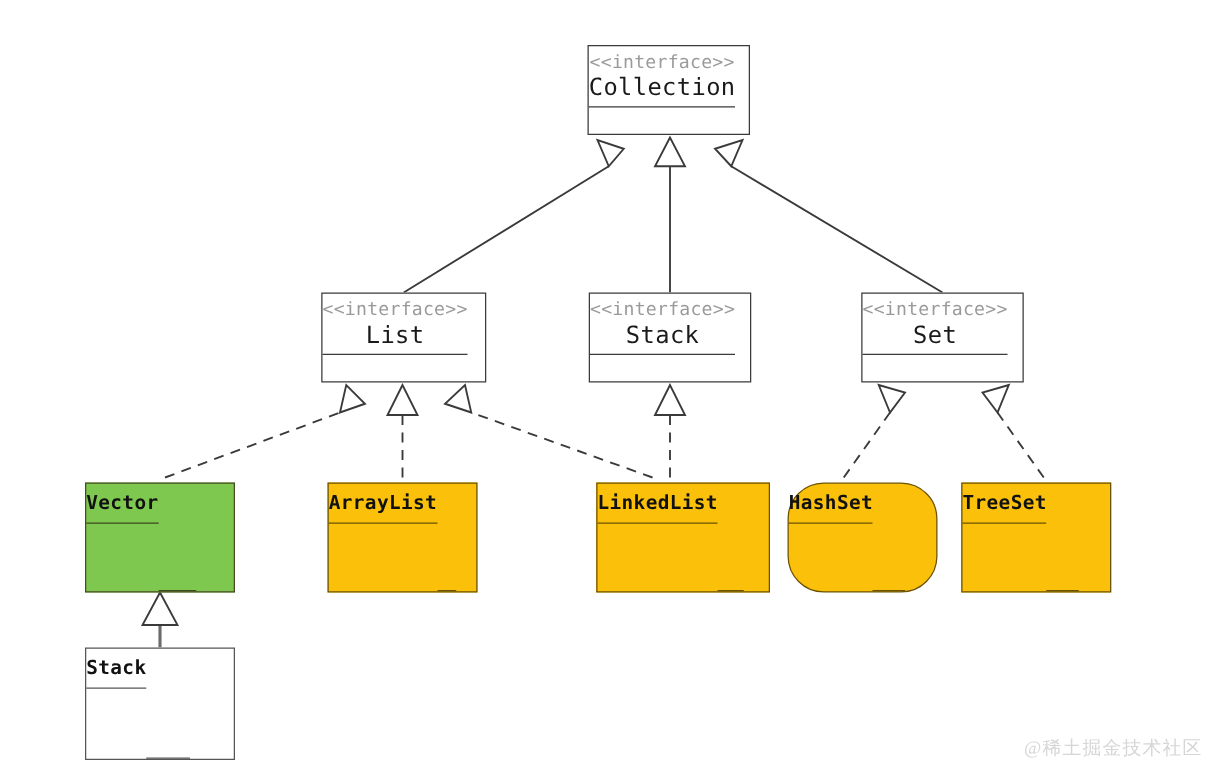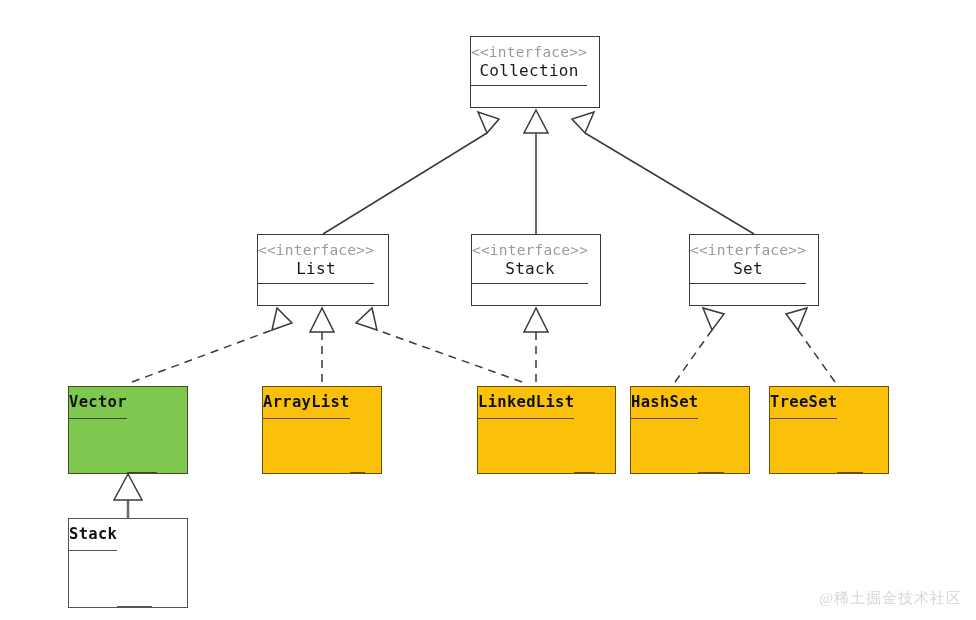--- a/index.html
+++ b/index.html
@@ -65,21 +65,21 @@
   .nodename {
     font-size: 15.5px;
     color: #111111;
     font-weight: 700;
     line-height: 1.2;
     letter-spacing: 0.3px;
   }
   .node.iface .nodename {
     font-weight: 400;
     color: #1a1a1a;
-    font-size: 16px;
+    font-size: 19px;
   }
   .node.green {
     background: #7ec850;
     border-color: #4a4a20;
   }
   .node.green .compartment { border-bottom-color: #3d4a1c; text-align: center; }
   .node.orange {
     background: #fbc10a;
     border-color: #6b5200;
   }
@@ -206,21 +206,21 @@
   </div>
 
   <div class="node cls orange" style="left:477px; top:386px; width:139px; height:88px;">
     <div class="compartment head">
       <span class="nodename">LinkedList</span>
     </div>
     <div class="compartment mid"></div>
     <div class="compartment tail"></div>
   </div>
 
-  <div class="node cls orange" style="left:630px; top:386px; width:120px; height:88px;">
+  <div class="node cls orange" style="left:630px; top:386px; width:120px; height:88px;border-radius:29px;">
     <div class="compartment head">
       <span class="nodename">HashSet</span>
     </div>
     <div class="compartment mid"></div>
     <div class="compartment tail"></div>
   </div>
 
   <div class="node cls orange" style="left:769px; top:386px; width:120px; height:88px;">
     <div class="compartment head">
       <span class="nodename">TreeSet</span>

